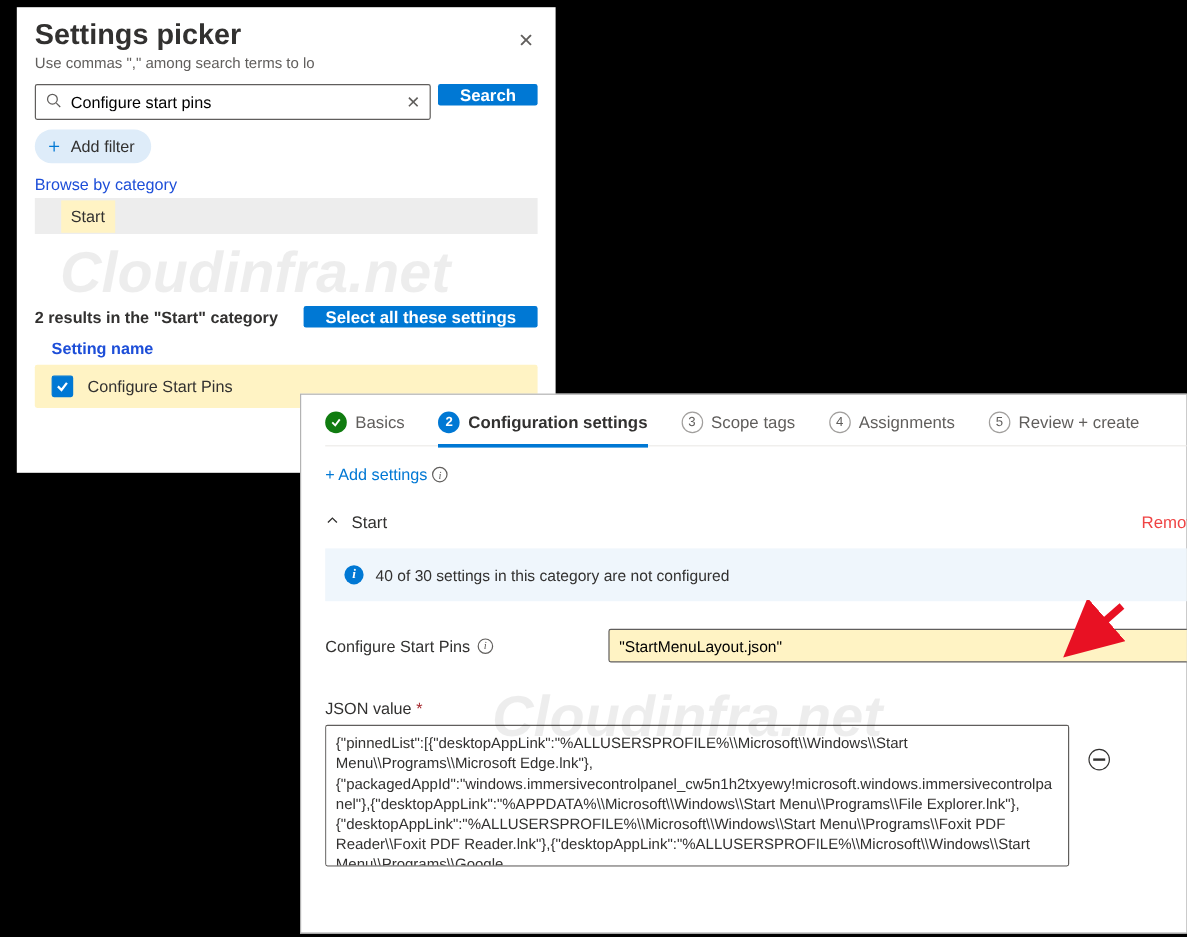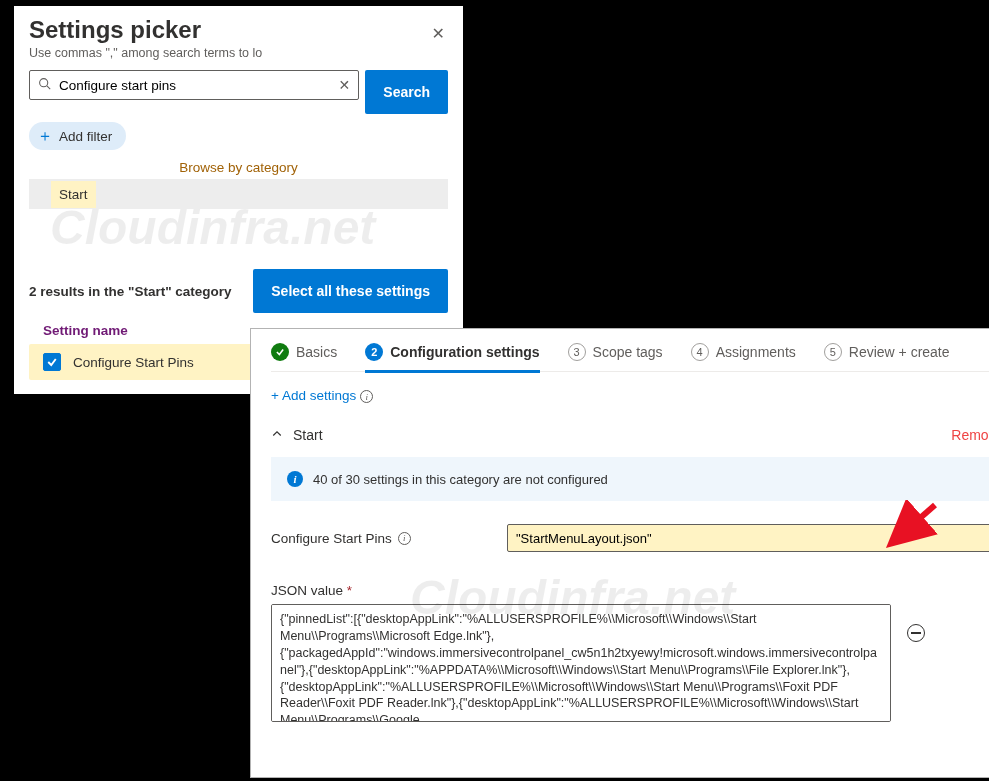--- a/index.html
+++ b/index.html
@@ -9,45 +9,45 @@
   .picker { left: 14px; top: 6px; width: 449px; height: 388px; padding: 10px 15px; }
   .picker h1 { font-size: 24px; font-weight: 600; margin: 0 0 2px 0; color: #323130; }
   .picker .subtitle { font-size: 12.5px; color: #605e5c; margin-bottom: 10px; }
   .close-x { position: absolute; right: 18px; top: 18px; font-size: 16px; color: #605e5c; cursor: pointer; }
   .search-row { display: flex; gap: 6px; margin-bottom: 8px; }
   .search-box { flex: 1; display: flex; align-items: center; border: 1px solid #605e5c; border-radius: 2px; height: 30px; padding: 0 8px; background: #fff; }
   .search-box .mag { color: #605e5c; margin-right: 6px; font-size: 14px; }
   .search-box input { border: none; outline: none; flex: 1; font-size: 13.5px; background: transparent; }
   .search-box .clear { color: #605e5c; font-size: 14px; cursor: pointer; }
   .hl-yellow { background: #fff3c4; }
-  .btn-primary { background: #0078d4; color: #fff; border: none; border-radius: 2px; height: 44px; padding: 0 18px; font-size: 14px; font-weight: 600; cursor: pointer; }
+  .btn-primary { background: #0078d4; color: #fff; border: none; border-radius: 2px; height: 18px; padding: 0 18px; font-size: 14px; font-weight: 600; cursor: pointer; }
   .add-filter { display: inline-flex; align-items: center; gap: 6px; background: #deecf9; color: #323130; border-radius: 14px; height: 28px; padding: 0 14px 0 8px; font-size: 13.5px; cursor: pointer; margin-bottom: 10px; }
   .add-filter .plus { color: #0078d4; font-size: 16px; font-weight: 400; }
-  .browse-label { font-size: 13.5px; color: #a16207; margin-bottom: 4px; text-align: center; }
+  .browse-label { font-size: 13.5px; color: #1d4ed8; margin-bottom: 4px; }
   .cat-bar { background: #ededed; height: 30px; display: flex; align-items: center; padding-left: 22px; font-size: 13.5px; color: #323130; margin-bottom: 60px; }
   .cat-bar span { background: #fff3c4; padding: 6px 8px; }
   .results-row { display: flex; align-items: center; justify-content: space-between; margin-bottom: 10px; }
   .results-label { font-size: 13.5px; font-weight: 600; color: #323130; }
-  .col-head { font-size: 13.5px; font-weight: 600; color: #701a75; padding-left: 14px; margin-bottom: 6px; }
+  .col-head { font-size: 13.5px; font-weight: 600; color: #1d4ed8; padding-left: 14px; margin-bottom: 6px; }
   .setting-row { display: flex; align-items: center; gap: 12px; height: 36px; padding-left: 14px; font-size: 13.5px; color: #323130; }
   .setting-row.sel { background: #fff3c4; border-radius: 2px; }
   .checkbox { width: 18px; height: 18px; border: 1px solid #323130; border-radius: 2px; display: flex; align-items: center; justify-content: center; cursor: pointer; }
   .checkbox.checked { background: #0078d4; border-color: #0078d4; }
   .checkbox.checked svg { stroke: #fff; }
 
   
   .config { left: 250px; top: 328px; width: 832px; height: 450px; padding: 14px 20px 0 20px; border: 1px solid #b3b3b3; }
   .wizard { display: flex; align-items: center; gap: 28px; border-bottom: 1px solid #edebe9; padding-bottom: 10px; }
   .step { display: flex; align-items: center; gap: 7px; font-size: 14px; color: #605e5c; }
   .step .circle { width: 18px; height: 18px; border-radius: 50%; display: flex; align-items: center; justify-content: center; font-size: 11px; }
   .step.done .circle { background: #107c10; color: #fff; }
   .step.active .circle { background: #0078d4; color: #fff; }
   .step.active { color: #323130; font-weight: 600; border-bottom: 3px solid #0078d4; padding-bottom: 9px; margin-bottom: -12px; }
   .step.pending .circle { border: 1px solid #a19f9d; color: #605e5c; background: #fff; }
-  .add-settings { color: #0078d4; font-size: 13.5px; margin: 16px 0 20px 0; display: inline-flex; align-items: flex-end; gap: 4px; cursor: pointer; }
+  .add-settings { color: #0078d4; font-size: 13.5px; margin: 16px 0 20px 0; display: inline-flex; align-items: center; gap: 4px; cursor: pointer; }
   .info-icon { width: 13px; height: 13px; border: 1px solid #605e5c; border-radius: 50%; display: inline-flex; align-items: center; justify-content: center; font-size: 9px; color: #605e5c; font-style: italic; font-family: serif; }
   .category-row { display: flex; align-items: center; justify-content: space-between; padding: 4px 0 14px 0; }
   .category-row .left { display: flex; align-items: center; gap: 10px; font-size: 14px; color: #323130; }
   .chevron { cursor: pointer; }
   .remove-link { color: #ef4444; font-size: 14px; cursor: pointer; }
   .not-configured { background: #eff6fc; padding: 14px 16px; display: flex; align-items: center; gap: 10px; font-size: 13px; color: #323130; margin-bottom: 22px; }
   .info-blue { width: 16px; height: 16px; border-radius: 50%; background: #0078d4; color: #fff; display: flex; align-items: center; justify-content: center; font-size: 11px; font-weight: bold; font-style: italic; font-family: serif; }
   .field-row { display: flex; align-items: center; gap: 8px; margin-bottom: 30px; }
   .field-label { width: 228px; font-size: 13.5px; color: #323130; display: flex; align-items: center; gap: 6px; }
   .file-input { flex: 1; height: 28px; border: 1px solid #605e5c; border-radius: 2px; padding: 0 8px; font-size: 13px; display: flex; align-items: center; background: #fff3c4; }

